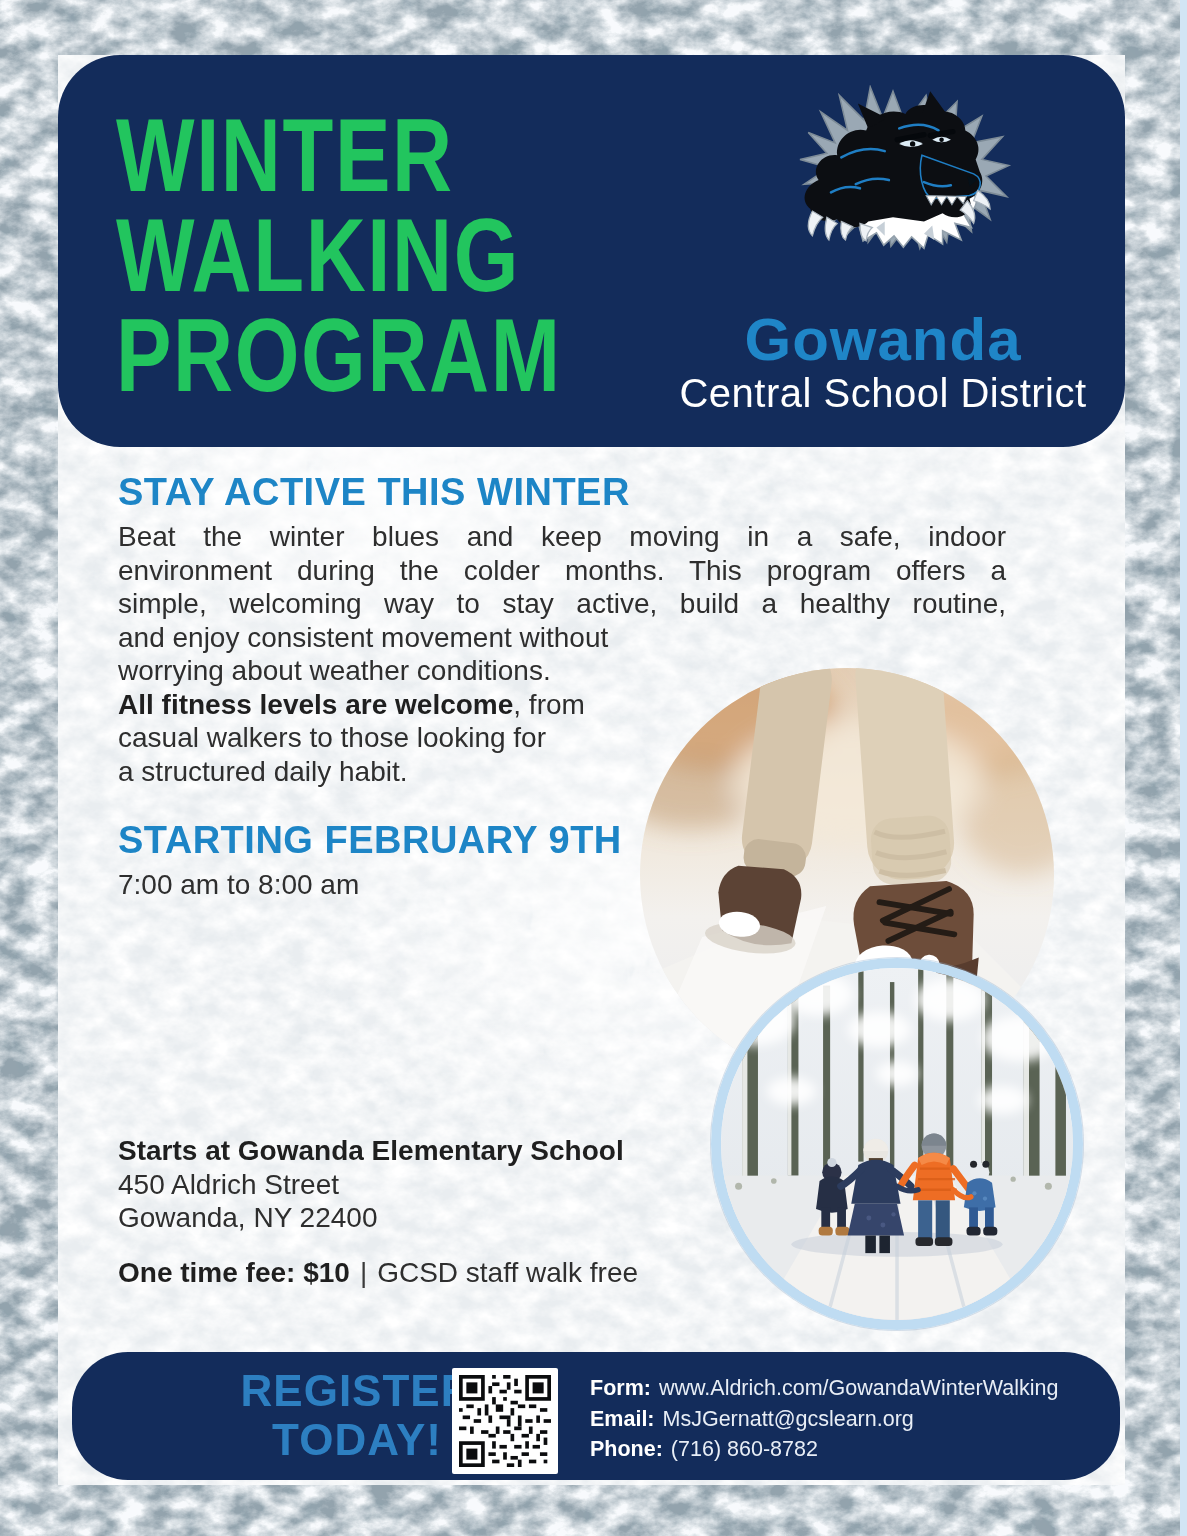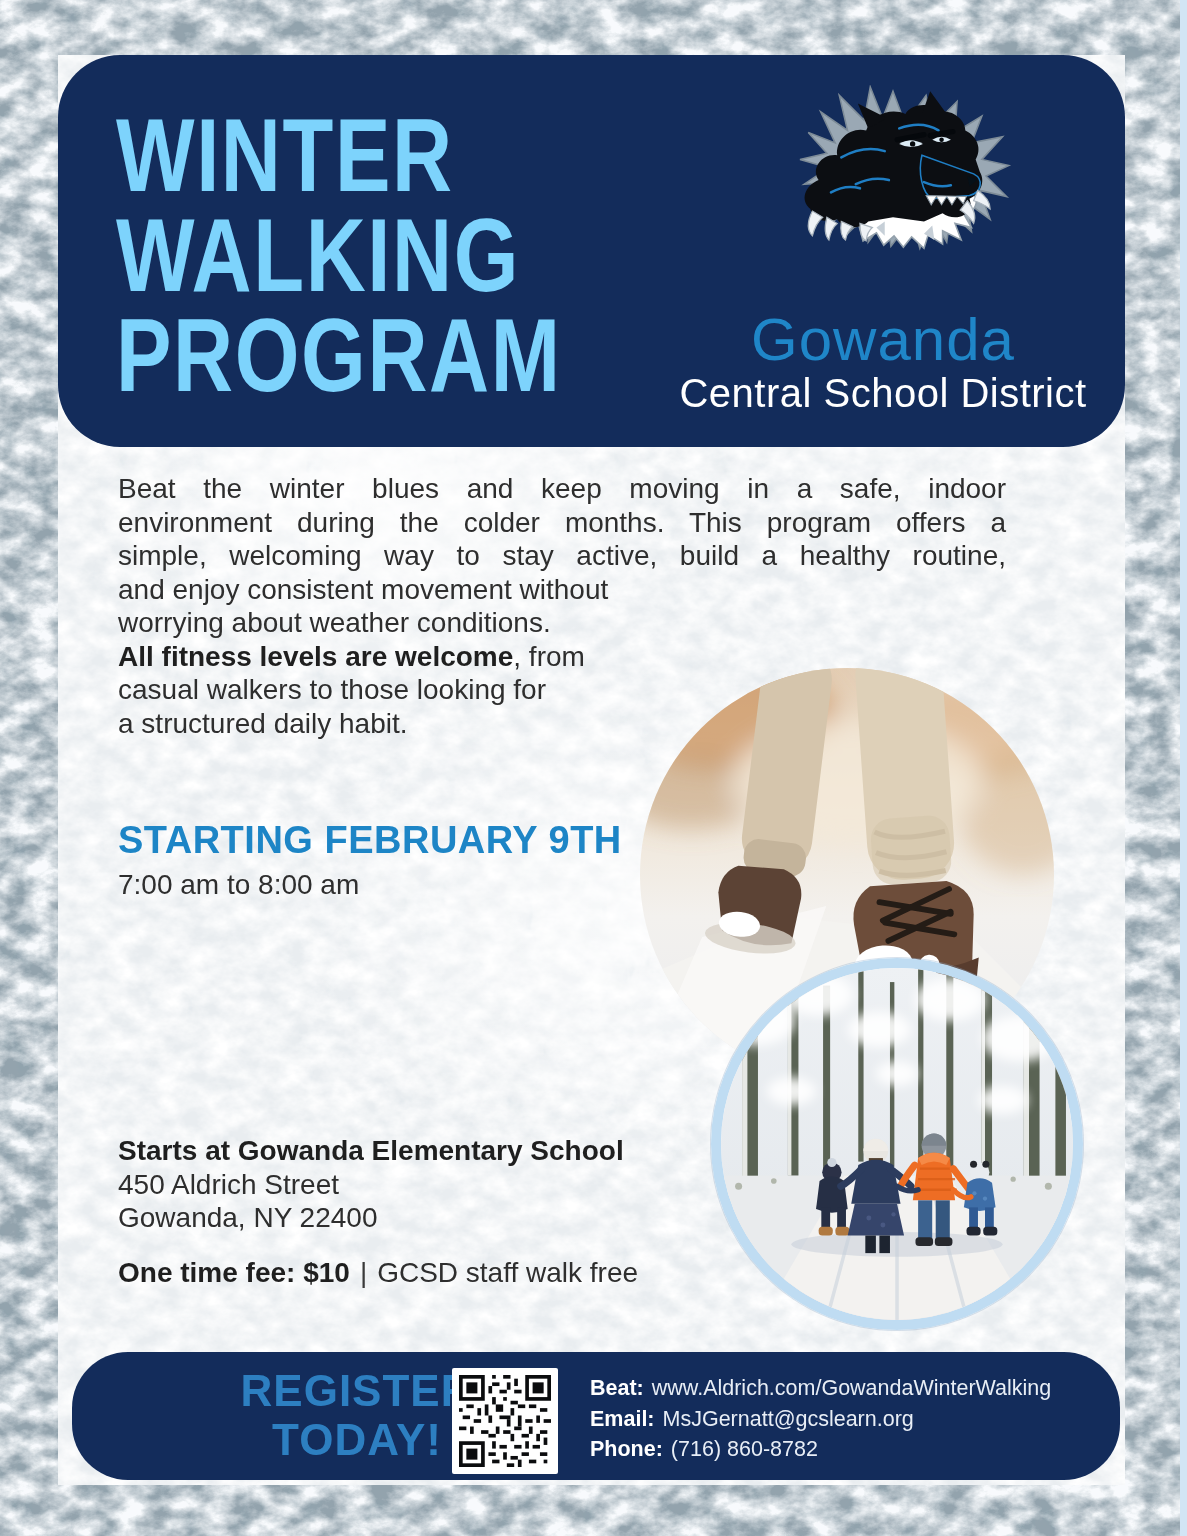--- a/index.html
+++ b/index.html
@@ -16,30 +16,30 @@
       radial-gradient(500px 360px at 55% 60%, rgba(255,255,255,.7), rgba(255,255,255,0) 70%),
       radial-gradient(380px 280px at 75% 20%, rgba(255,255,255,.55), rgba(255,255,255,0) 70%),
       #e9edf0;
   }
   .inner-panel svg{position:absolute;inset:0;}
   
   .header-panel{
     position:absolute;left:58px;top:55px;width:1067px;height:392px;z-index:3;
     background:#132c5b;border-radius:62px;
   }
-  .title{position:absolute;left:58px;top:50px;color:#7dd3fc;}
+  .title{position:absolute;left:58px;top:50px;color:#22c55e;}
   .title .tline{
     display:block;font-weight:700;font-size:104px;line-height:100px;letter-spacing:2px;
     transform:scaleX(.8);transform-origin:left center;white-space:nowrap;
   }
   .logo{position:absolute;left:600px;top:4px;width:450px;height:380px;}
   .logo svg.mascot{position:absolute;left:110px;top:26px;}
   .wordmark{
     position:absolute;left:0;top:246px;width:450px;text-align:center;
-    color:#1f86c8;font-weight:400;font-size:60px;letter-spacing:1px;
+    color:#1f86c8;font-weight:700;font-size:60px;letter-spacing:1px;
   }
   .logo-sub{
     position:absolute;left:0;top:312px;width:450px;text-align:center;
     color:#ffffff;font-weight:400;font-size:40px;letter-spacing:.5px;
   }
   
   .sec-heading{color:#1d85c6;font-weight:700;font-size:38px;line-height:40px;letter-spacing:.5px;margin:0;}
   .bodytext{color:#2e2e2e;font-size:28px;line-height:33.5px;}
   .b{font-weight:700;color:#1f1f1f;}
   #intro{position:absolute;left:118px;top:472px;width:890px;z-index:3;}
@@ -161,20 +161,21 @@
           <path d="M192,112 q10,12 6,22 q-6,-9 -13,-13 Z"></path>
           <path d="M202,102 q12,8 12,18 q-8,-6 -16,-8 Z"></path>
         </g>
       </svg>
       <div class="wordmark">Gowanda</div>
       <div class="logo-sub">Central School District</div>
     </div>
   </div>
 
   <div id="intro">
+    <h2 class="sec-heading">STAY ACTIVE THIS WINTER</h2>
     <div class="bodytext line-wide">Beat the winter blues and keep moving in a safe, indoor</div>
     <div class="bodytext line-wide">environment during the colder months. This program offers a</div>
     <div class="bodytext line-wide">simple, welcoming way to stay active, build a healthy routine,</div>
     <div class="bodytext">and enjoy consistent movement without</div>
     <div class="bodytext">worrying about weather conditions.</div>
     <div class="bodytext"><span class="b">All fitness levels are welcome</span><span>, from</span></div>
     <div class="bodytext">casual walkers to those looking for</div>
     <div class="bodytext">a structured daily habit.</div>
   </div>
 
@@ -451,21 +452,21 @@
             <rect x="52" y="96" width="8" height="4"></rect>
           <rect x="64" y="92" width="4" height="8"></rect>
             <rect x="76" y="92" width="8" height="4"></rect>
             <rect x="92" y="92" width="4" height="4"></rect>
         </g>
       </svg>
     </div>
 
     <div class="contacts">
       <div class="contact-row">
-        <span class="lbl">Beat:</span><span>www.Aldrich.com/GowandaWinterWalking</span>
+        <span class="lbl">Form:</span><span>www.Aldrich.com/GowandaWinterWalking</span>
       </div>
       <div class="contact-row">
         <span class="lbl">Email:</span><span>MsJGernatt@gcslearn.org</span>
       </div>
       <div class="contact-row">
         <span class="lbl">Phone:</span><span>(716) 860-8782</span>
       </div>
     </div>
   </div>
 

